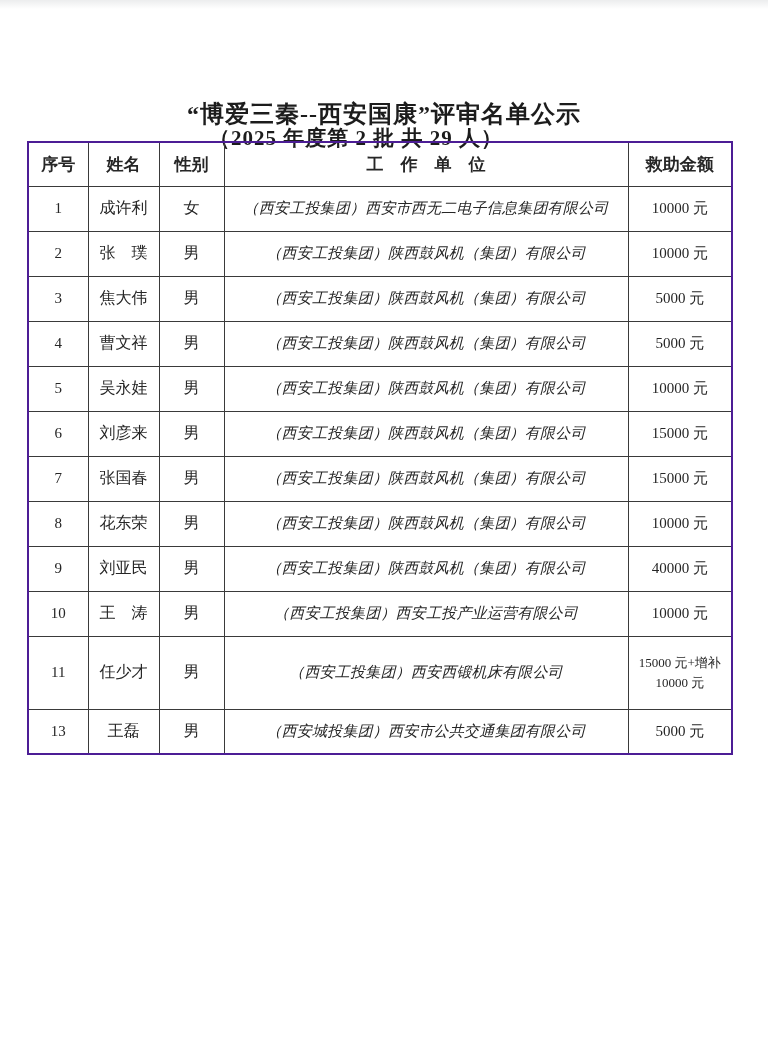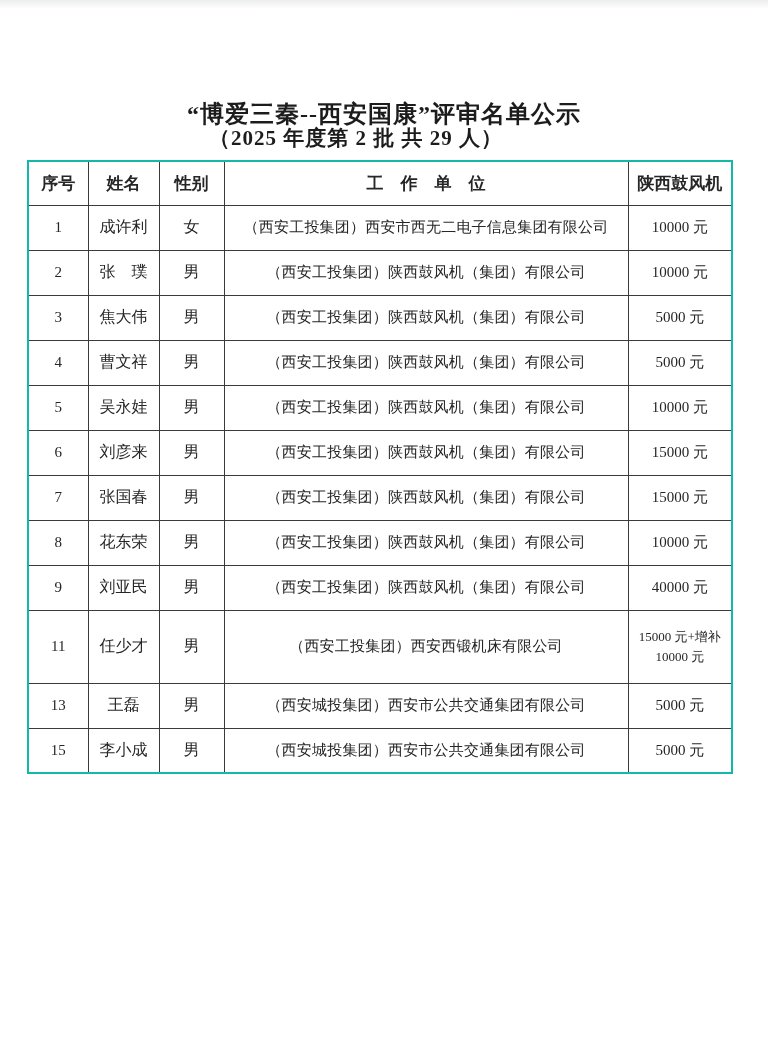--- a/index.html
+++ b/index.html
@@ -33,44 +33,44 @@
   .subtitle {
     position: absolute; top: 124px; left: 0;
     width: 712px;
     text-align: center;
     font-size: 21px; font-weight: 700;
     color: #1c1c1c;
     letter-spacing: 1px;
     white-space: nowrap;
   }
   table.roster {
-    position: absolute; top: 160px; left: 27px;
+    position: absolute; top: 141px; left: 27px;
     width: 704px;
     border-collapse: collapse;
     table-layout: fixed;
-    border: 2px solid #14b8a6;
+    border: 2px solid #4c1d95;
   }
   .roster th, .roster td {
     border: 1px solid #3a3a3a;
     text-align: center;
     vertical-align: middle;
     padding: 0 3px;
     color: #262626;
     overflow: hidden;
   }
   .roster th {
     height: 44px;
     font-size: 17px;
     font-weight: 700;
   }
   .roster td { height: 45px; font-weight: 400; }
   .c-index  { font-size: 15px; }
   .c-name   { font-size: 16px; }
   .c-gender { font-size: 16px; }
-  .c-unit   { font-size: 15px; letter-spacing: 0.2px; }
+  .c-unit   { font-size: 15px; letter-spacing: 0.2px; font-style: italic; }
   .c-amount { font-size: 15px; color: #3e4a55; }
   .c-amount.small { font-size: 13px; line-height: 1.55; padding: 16px 2px; }
 </style>
 </head>
 <body>
 
 <div class="page">
   <div class="top-strip"></div>
 
   <div class="title">“博爱三秦--西安国康”评审名单公示</div>
@@ -83,21 +83,21 @@
       <col style="width:65px">
       <col style="width:404px">
       <col style="width:104px">
     </colgroup>
     <thead>
       <tr>
         <th>序号</th>
         <th>姓名</th>
         <th>性别</th>
         <th>工　作　单　位</th>
-        <th>陕西鼓风机</th>
+        <th>救助金额</th>
       </tr>
     </thead>
     <tbody id="table-body">
     <tr>
       <td class="c-index">1</td>
       <td class="c-name">成许利</td>
       <td class="c-gender">女</td>
       <td class="c-unit">（西安工投集团）西安市西无二电子信息集团有限公司</td>
       <td class="c-amount">10000 元</td>
     </tr>
@@ -159,44 +159,44 @@
     </tr>
 
     <tr>
       <td class="c-index">9</td>
       <td class="c-name">刘亚民</td>
       <td class="c-gender">男</td>
       <td class="c-unit">（西安工投集团）陕西鼓风机（集团）有限公司</td>
       <td class="c-amount">40000 元</td>
     </tr>
 
+    <tr>
+      <td class="c-index">10</td>
+      <td class="c-name">王　涛</td>
+      <td class="c-gender">男</td>
+      <td class="c-unit">（西安工投集团）西安工投产业运营有限公司</td>
+      <td class="c-amount">10000 元</td>
+    </tr>
 
     <tr>
       <td class="c-index">11</td>
       <td class="c-name">任少才</td>
       <td class="c-gender">男</td>
       <td class="c-unit">（西安工投集团）西安西锻机床有限公司</td>
       <td class="c-amount small">15000 元+增补 10000 元</td>
     </tr>
 
 
     <tr>
       <td class="c-index">13</td>
       <td class="c-name">王磊</td>
       <td class="c-gender">男</td>
       <td class="c-unit">（西安城投集团）西安市公共交通集团有限公司</td>
       <td class="c-amount">5000 元</td>
     </tr>
 
 
-    <tr>
-      <td class="c-index">15</td>
-      <td class="c-name">李小成</td>
-      <td class="c-gender">男</td>
-      <td class="c-unit">（西安城投集团）西安市公共交通集团有限公司</td>
-      <td class="c-amount">5000 元</td>
-    </tr>
 
 
   </tbody>
   </table>
 
 </div>
 
 </body></html>

